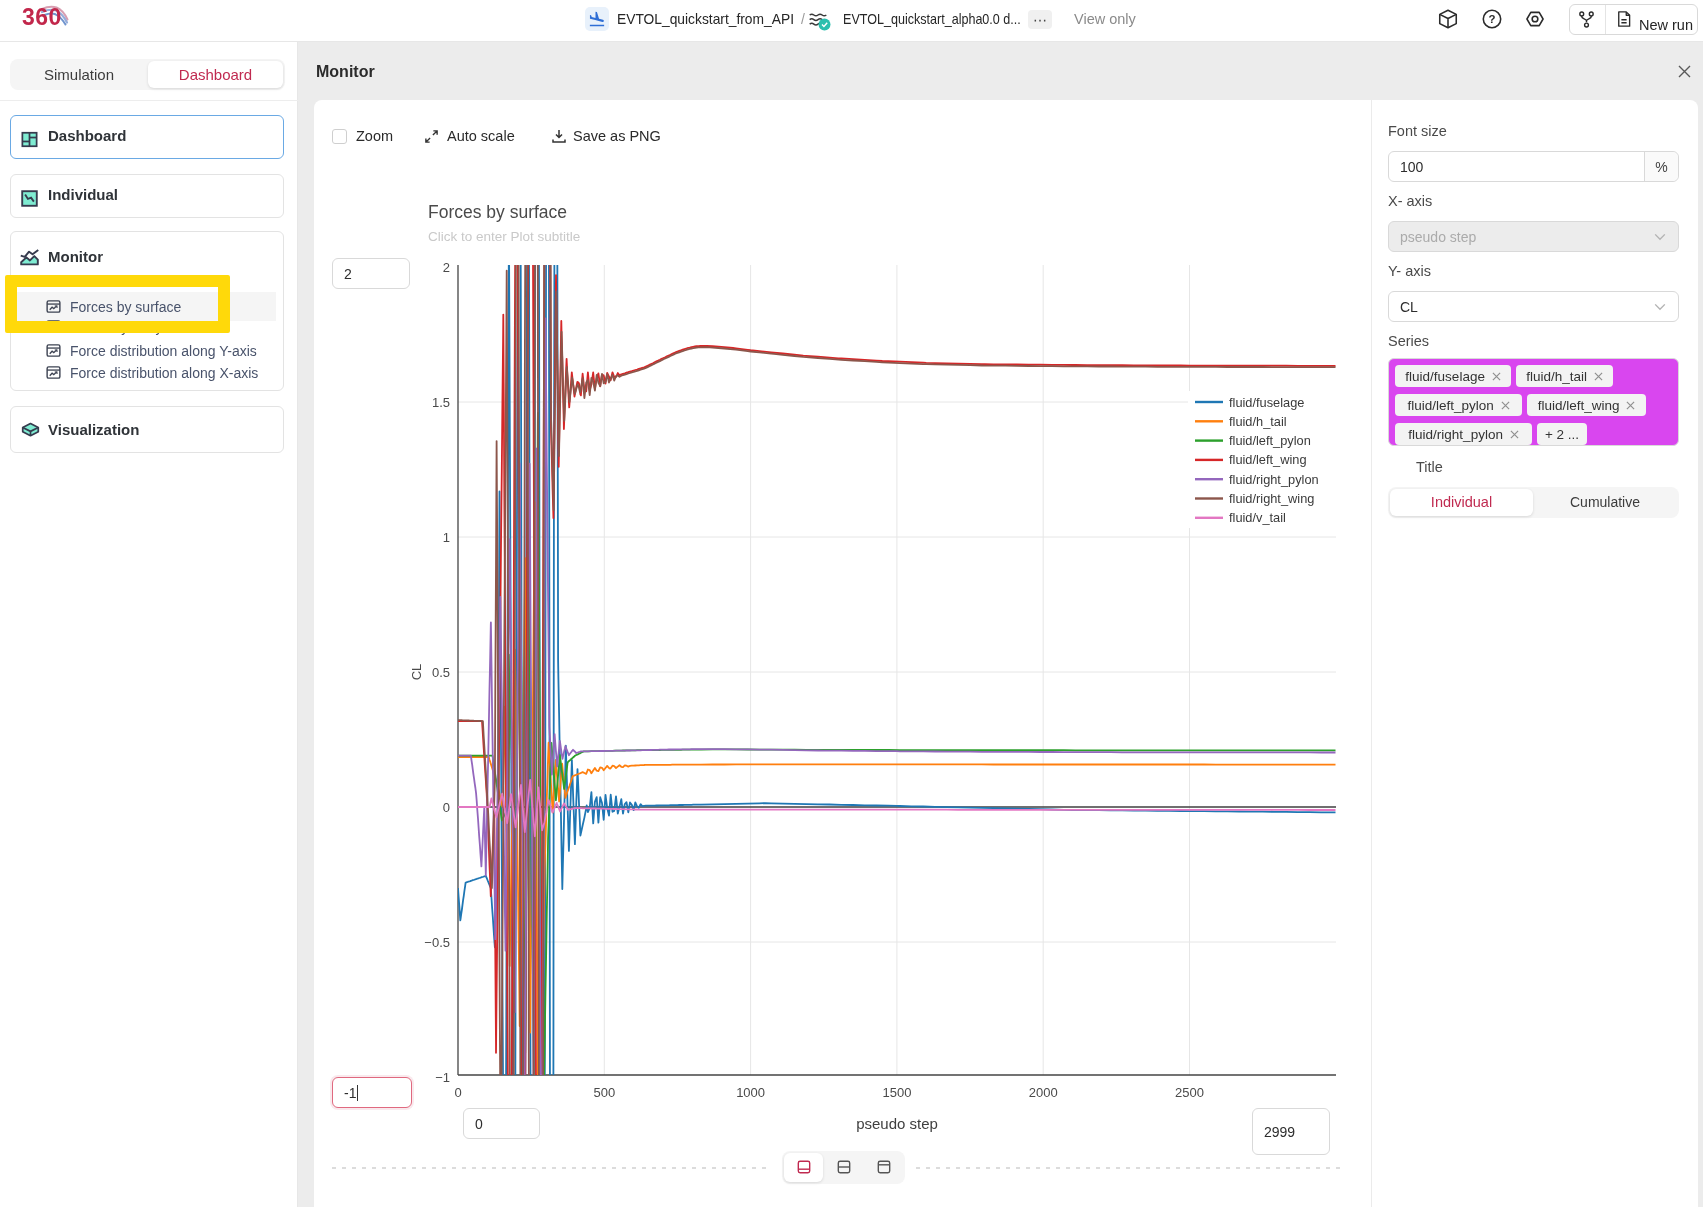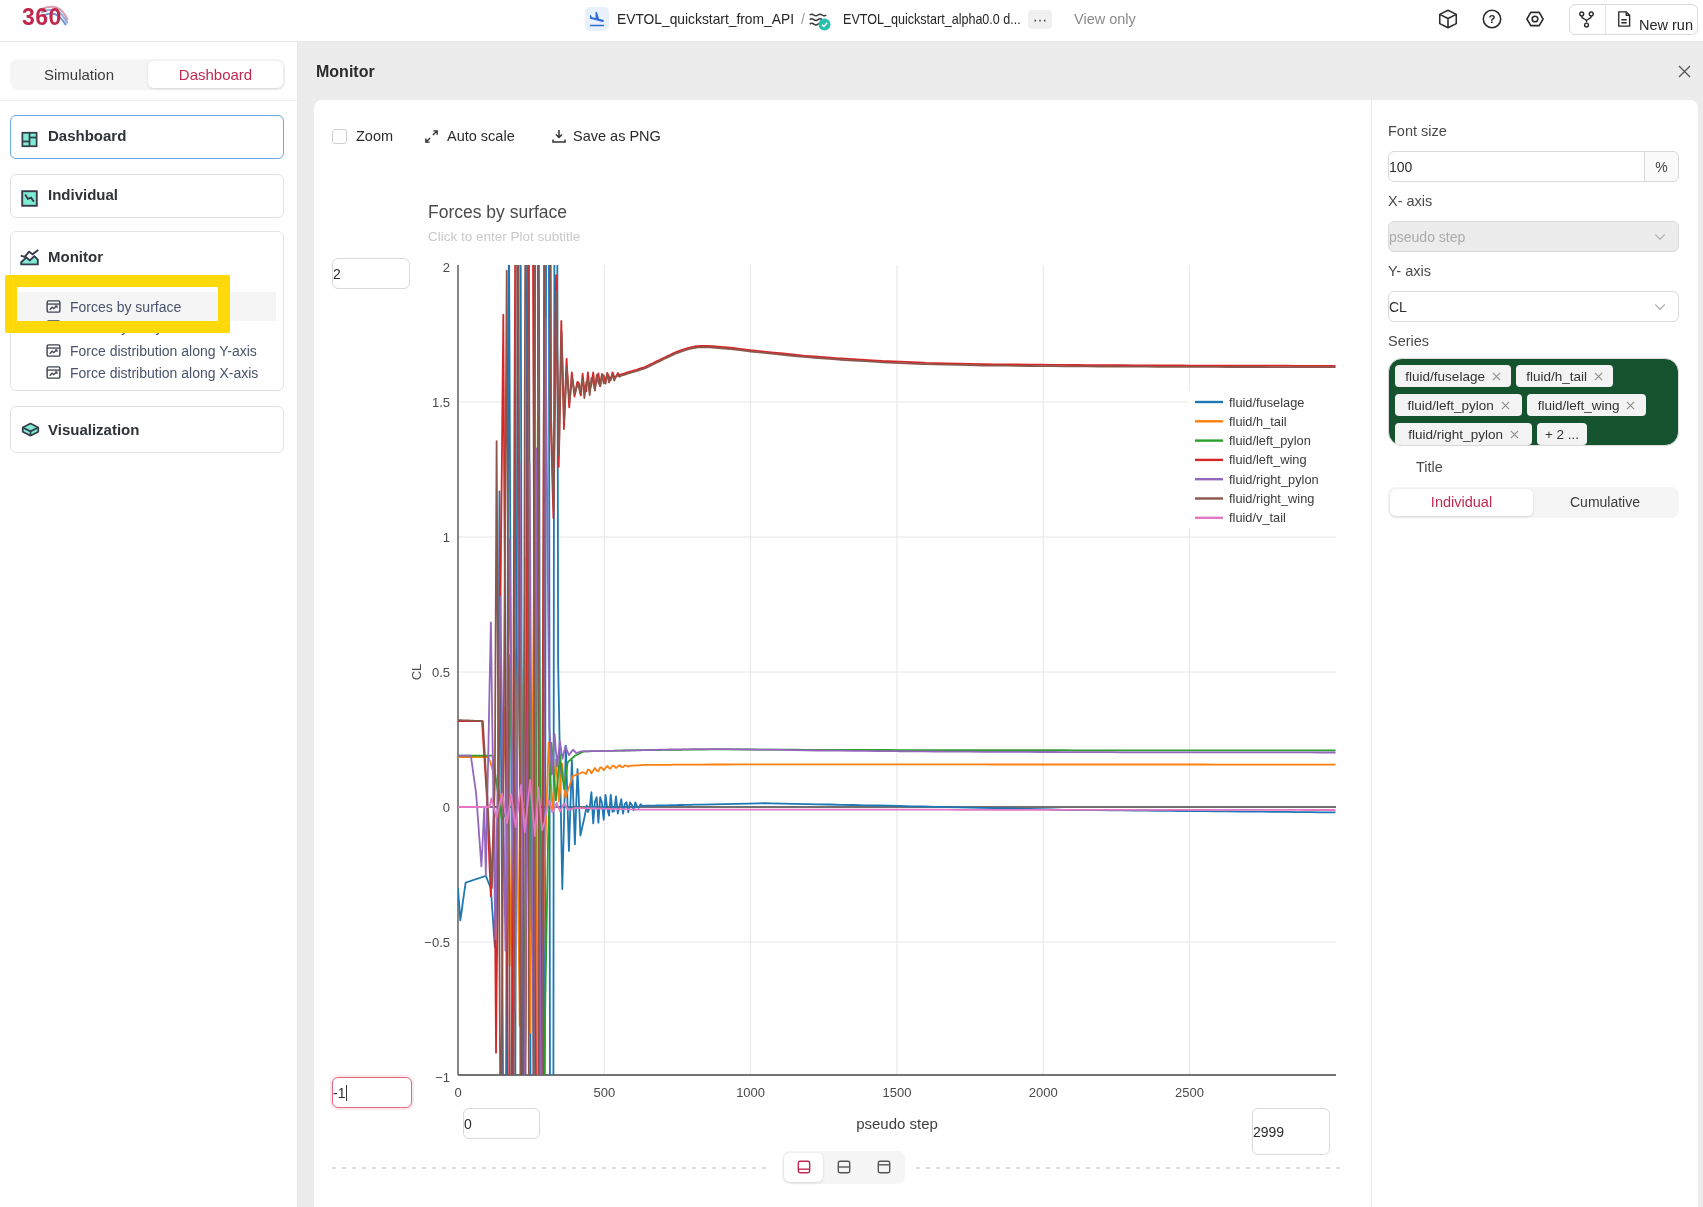--- a/index.html
+++ b/index.html
@@ -6,21 +6,21 @@
 .abs { position:absolute; }
 .page { position:relative; width:1703px; height:1207px; }
 .topbar { left:0; top:0; width:1703px; height:42px; background:#fff; border-bottom:1px solid #e7e7e7; }
 .sidebar { left:0; top:42px; width:298px; height:1165px; background:#fff; border-right:1px solid #e7e7e7; }
 .card { left:314px; top:100px; width:1384px; height:1130px; background:#fff; border-radius:8px; }
 .scard { position:absolute; left:10px; width:274px; background:#fff; border:1px solid #e3e3e3; border-radius:6px; }
 .stext { position:absolute; left:48px; font-size:15px; color:#2f3338;font-weight:bold; }
 .seg { position:absolute; background:#f5f5f5; border-radius:8px; }
 .segpill { position:absolute; background:#fff; border-radius:6px; box-shadow:0 1px 3px rgba(0,0,0,0.12); }
 .lbl { position:absolute; font-size:14.5px; color:#4a4a4a; }
-.inp { position:absolute; background:#fff; border:1px solid #d9d9d9; border-radius:6px; font-size:14px; color:#2d2d2d; display:flex; align-items:center; }
+.inp { position:absolute; background:#fff; border:1px solid #d9d9d9; border-radius:6px; font-size:14px; color:#2d2d2d; padding-left:11px; display:flex; align-items:center; }
 .tag { display:inline-flex; align-items:center; justify-content:center; height:22px; background:#f3f3f3; border-radius:4px; font-size:13.5px; color:#333; margin:0 5px 7px 0; }
 .item { position:absolute; left:70px; font-size:14px; color:#49536b; }
 </style></head>
 <body>
 <div class="page">
 
 <div class="abs" style="left:298px;top:42px;width:1405px;height:1165px;background:#ececec"></div>
 
 <div class="abs card"></div>
 
@@ -142,21 +142,21 @@
   <span style="position:absolute;right:0;top:0;width:34px;height:29px;background:#fafafa;border-left:1px solid #d9d9d9;border-radius:0 6px 6px 0;display:flex;align-items:center;justify-content:center;color:#444">%</span></div>
 <div class="lbl" style="left:1388px;top:193px">X- axis</div>
 <div class="inp" style="left:1388px;top:221px;width:291px;height:31px;background:#ececec;color:#ababab">pseudo step<svg width="14" height="14" viewBox="0 0 16 16" style="position:absolute;right:11px;top:8px">
 <path d="M2.5 5 L8 10.5 L13.5 5" stroke="#b3b3b3" stroke-width="1.6" fill="none"></path>
       </svg></div>
 <div class="lbl" style="left:1388px;top:263px">Y- axis</div>
 <div class="inp" style="left:1388px;top:291px;width:291px;height:31px">CL<svg width="14" height="14" viewBox="0 0 16 16" style="position:absolute;right:11px;top:8px">
 <path d="M2.5 5 L8 10.5 L13.5 5" stroke="#b3b3b3" stroke-width="1.6" fill="none"></path>
       </svg></div>
 <div class="lbl" style="left:1388px;top:333px">Series</div>
-<div class="abs" style="left:1388px;top:358px;width:291px;height:88px;border:1px solid #d9d9d9;border-radius:14px;background:#14532d;padding:6px 4px 0 6px">
+<div class="abs" style="left:1388px;top:358px;width:291px;height:88px;border:1px solid #d9d9d9;border-radius:6px;background:#d946ef;padding:6px 4px 0 6px">
 <span class="tag" style="width:116px">fluid/fuselage&nbsp;<svg width="9" height="9" viewBox="0 0 10 10" style="margin-left:3px">
           <path d="M1 1 L9 9 M9 1 L1 9" stroke="#8f8f8f" stroke-width="1.3"></path>
         </svg></span><span class="tag" style="width:97px">fluid/h_tail&nbsp;<svg width="9" height="9" viewBox="0 0 10 10" style="margin-left:3px">
           <path d="M1 1 L9 9 M9 1 L1 9" stroke="#8f8f8f" stroke-width="1.3"></path>
         </svg></span><span class="tag" style="width:127px">fluid/left_pylon&nbsp;<svg width="9" height="9" viewBox="0 0 10 10" style="margin-left:3px">
           <path d="M1 1 L9 9 M9 1 L1 9" stroke="#8f8f8f" stroke-width="1.3"></path>
         </svg></span><span class="tag" style="width:119px">fluid/left_wing&nbsp;<svg width="9" height="9" viewBox="0 0 10 10" style="margin-left:3px">
           <path d="M1 1 L9 9 M9 1 L1 9" stroke="#8f8f8f" stroke-width="1.3"></path>
         </svg></span><span class="tag" style="width:137px">fluid/right_pylon&nbsp;<svg width="9" height="9" viewBox="0 0 10 10" style="margin-left:3px">
           <path d="M1 1 L9 9 M9 1 L1 9" stroke="#8f8f8f" stroke-width="1.3"></path>

